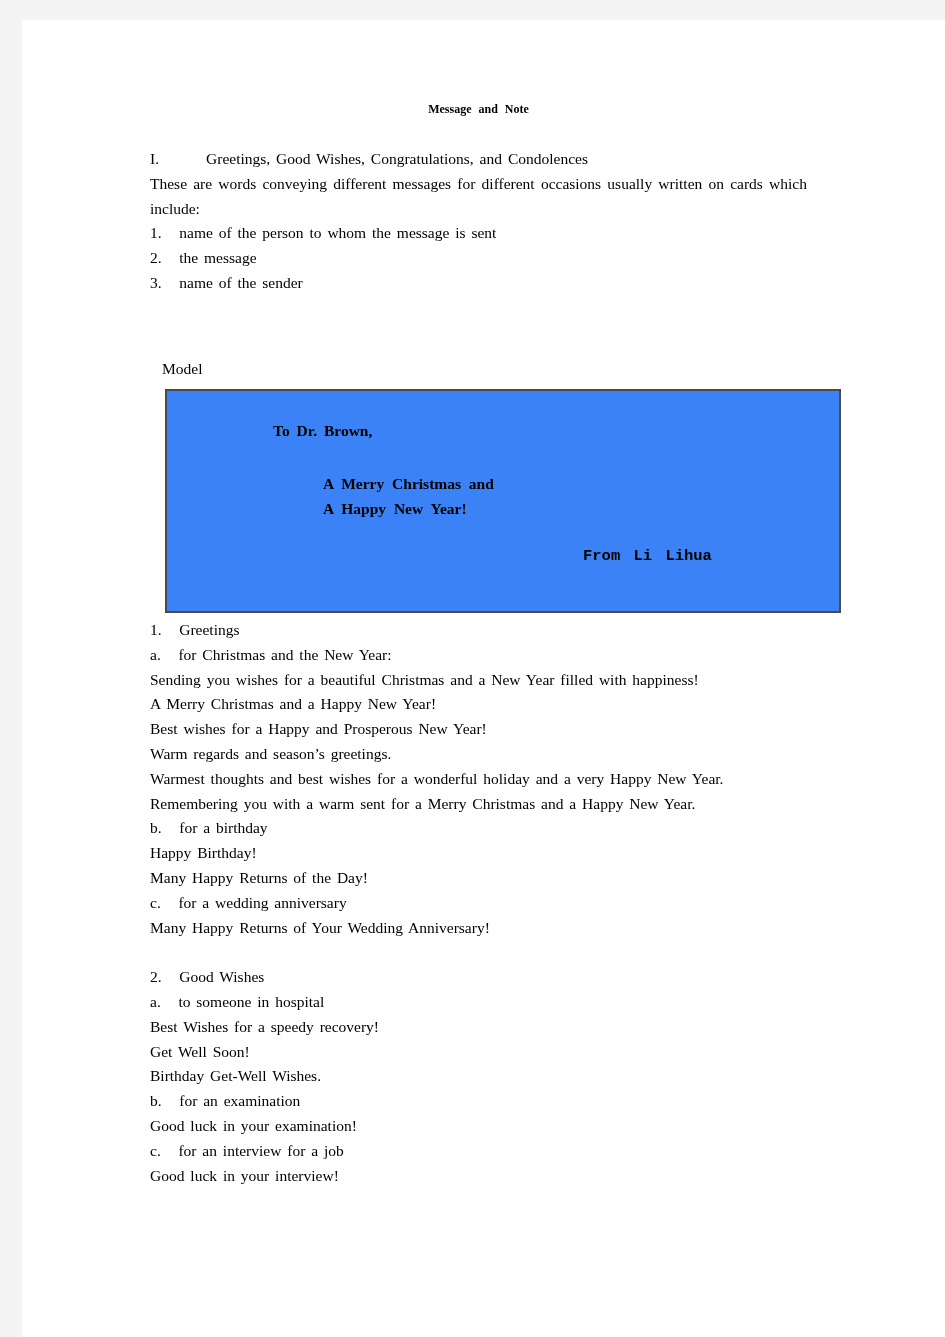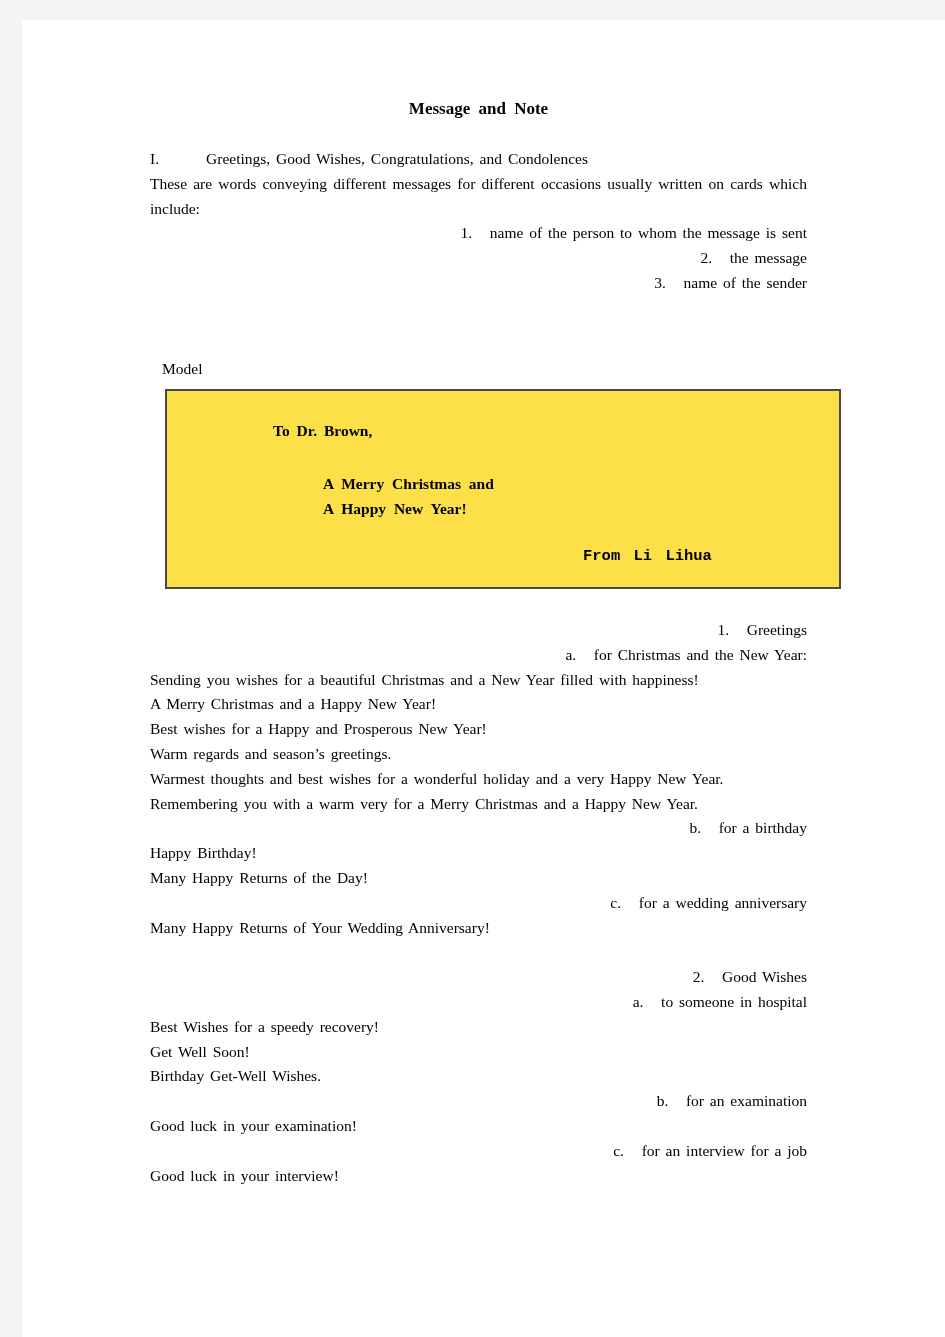--- a/index.html
+++ b/index.html
@@ -24,21 +24,21 @@
   }
   .content {
     position: absolute;
     left: 128px;
     top: 78px;
     width: 657px;
   }
   .doc-title {
     text-align: center;
     font-weight: bold;
-    font-size: 17px;
+    font-size: 12px;
     word-spacing: 4px;
     margin: 0;
     padding: 0;
     line-height: 22px;
   }
   .gap-after-title { height: 27px; }
   .para {
     font-size: 15.5px;
     line-height: 24.8px;
     word-spacing: 2px;
@@ -54,40 +54,39 @@
     word-spacing: 2px;
     margin: 0;
     white-space: pre;
   }
   .list-line {
     font-size: 15.5px;
     line-height: 24.8px;
     word-spacing: 2px;
     margin: 0;
     white-space: pre;
-    text-align: right;
   }
   .blank-line {
     height: 24.8px;
     font-size: 15.5px;
     line-height: 24.8px;
   }
   .model-label {
     font-size: 15.5px;
     line-height: 24.8px;
     margin: 12px;
   }
   .card {
     position: absolute;
     left: 143px;
     top: 369px;
     width: 676px;
-    height: 200px;
+    height: 224px;
     border: 2px solid #4a4a4a;
-    background: #fde047;
+    background: #3b82f6;
     box-sizing: border-box;
   }
   .card-to {
     position: absolute;
     left: 106px;
     top: 31px;
     font-weight: bold;
     font-size: 15.5px;
     word-spacing: 3px;
     white-space: pre;
@@ -159,21 +158,21 @@
 
     <p class="list-line"><span>1.</span><span>   </span><span>Greetings</span></p>
 
     <p class="list-line"><span>a.</span><span>   </span><span>for Christmas and the New Year:</span></p>
 
     <p class="para">Sending you wishes for a beautiful Christmas and a New Year filled with happiness!</p>
     <p class="para">A Merry Christmas and a Happy New Year!</p>
     <p class="para">Best wishes for a Happy and Prosperous New Year!</p>
     <p class="para">Warm regards and season’s greetings.</p>
     <p class="para">Warmest thoughts and best wishes for a wonderful holiday and a very Happy New Year.</p>
-    <p class="para">Remembering you with a warm very for a Merry Christmas and a Happy New Year.</p>
+    <p class="para">Remembering you with a warm sent for a Merry Christmas and a Happy New Year.</p>
 
     <p class="list-line"><span>b.</span><span>   </span><span>for a birthday</span></p>
 
     <p class="para">Happy Birthday!</p>
     <p class="para">Many Happy Returns of the Day!</p>
 
     <p class="list-line"><span>c.</span><span>   </span><span>for a wedding anniversary</span></p>
 
     <p class="para">Many Happy Returns of Your Wedding Anniversary!</p>
 

